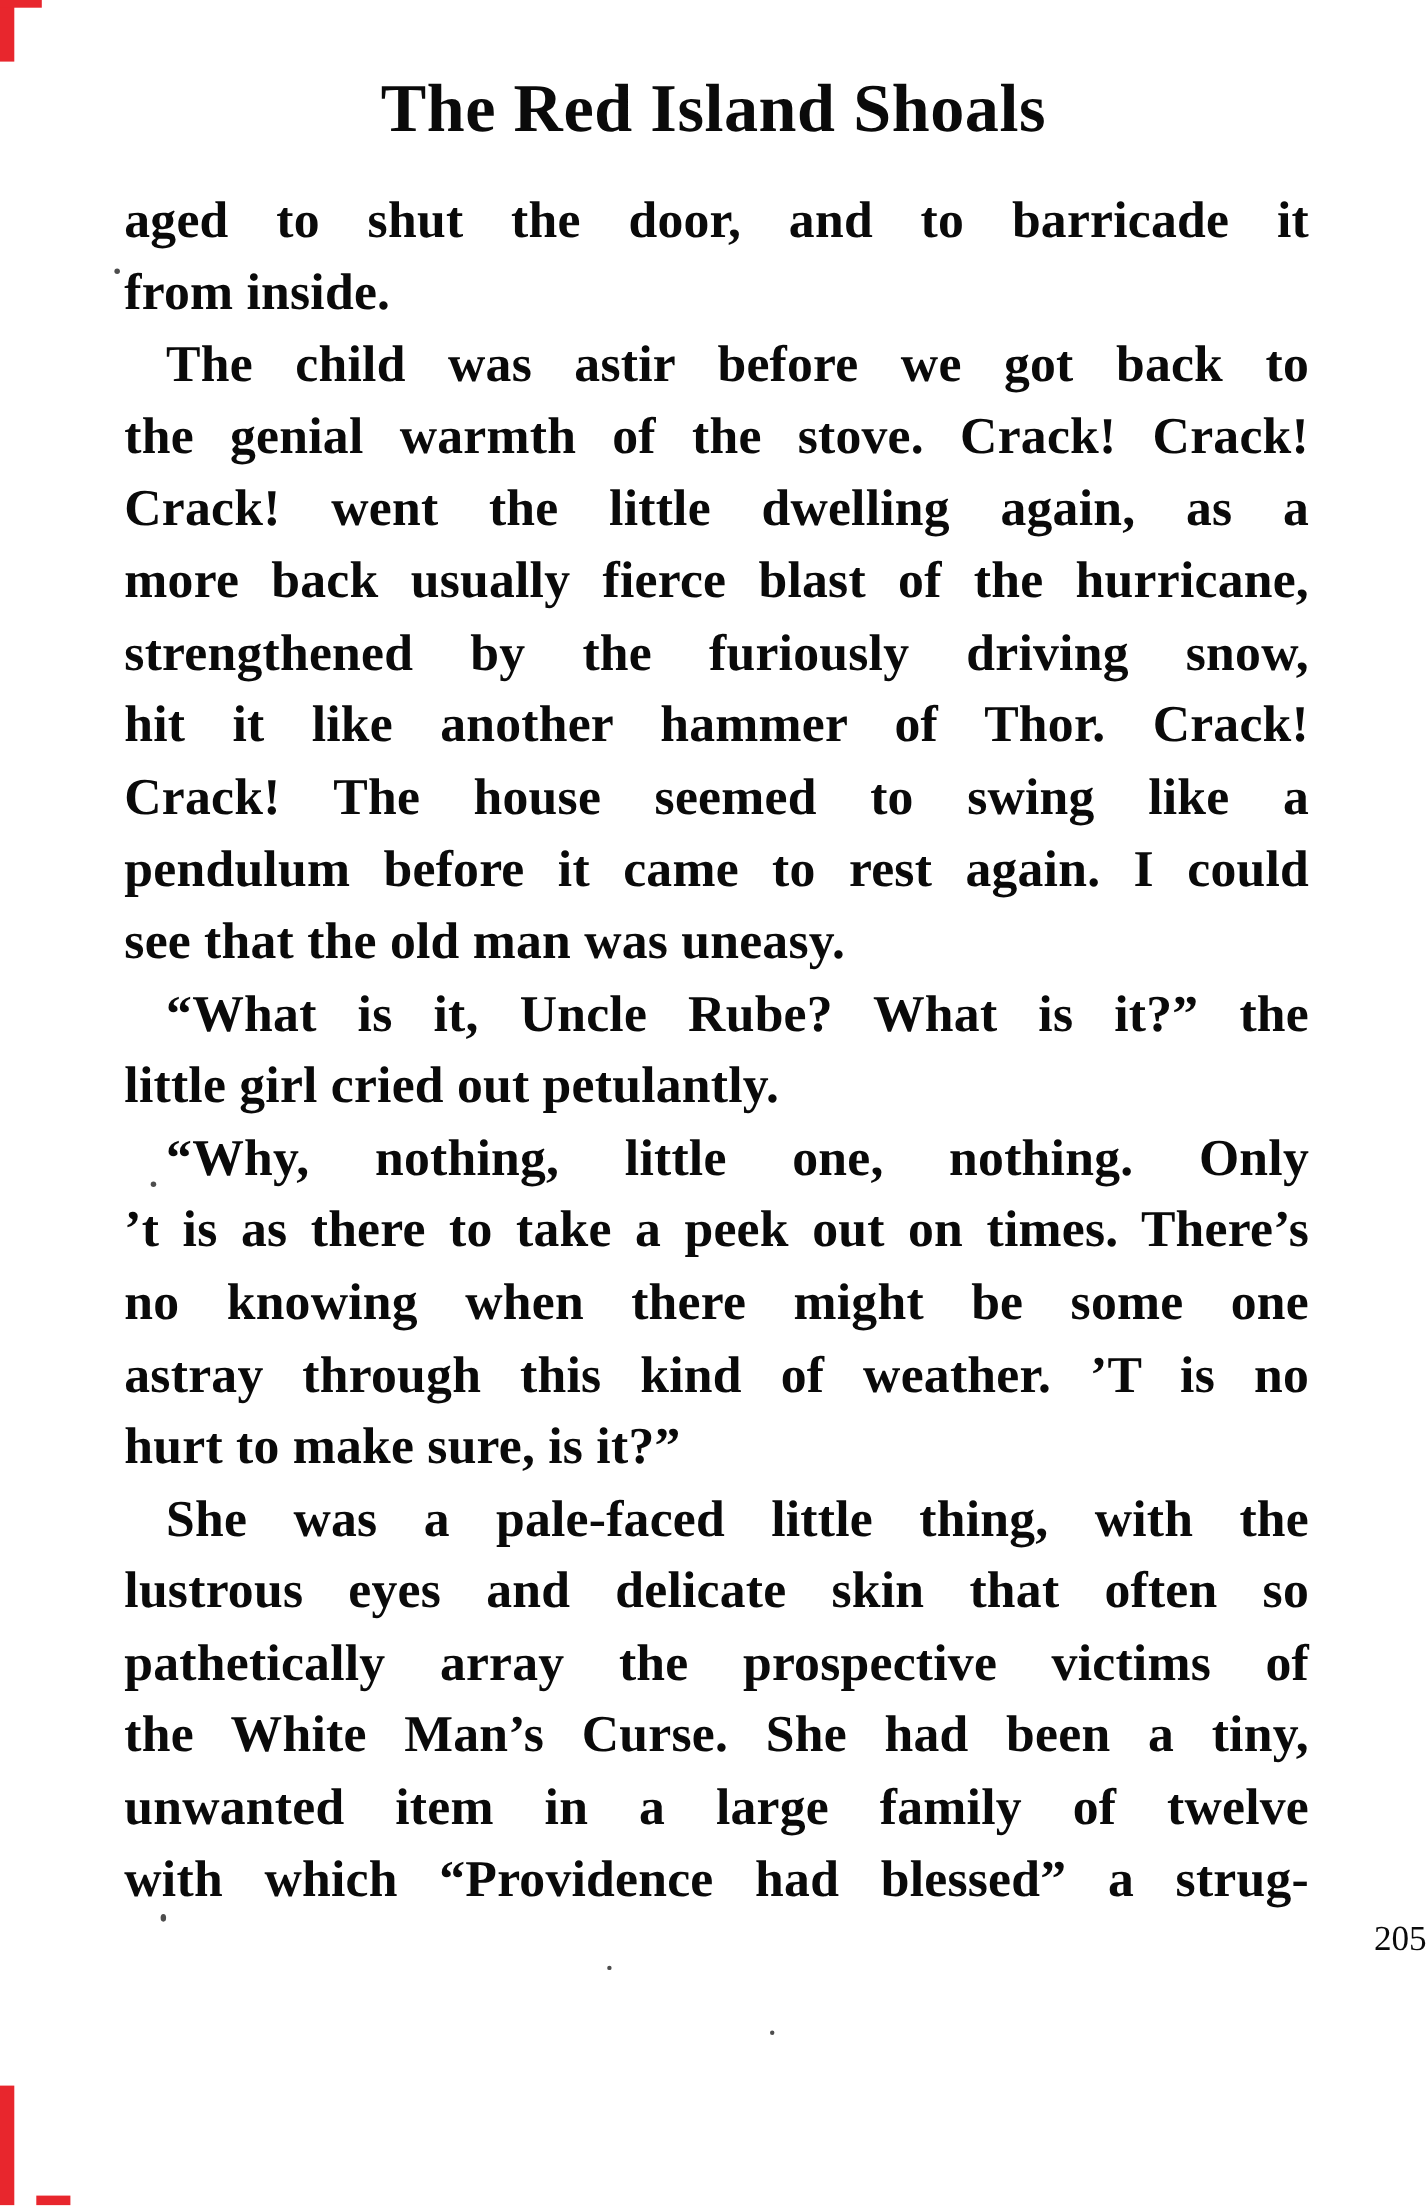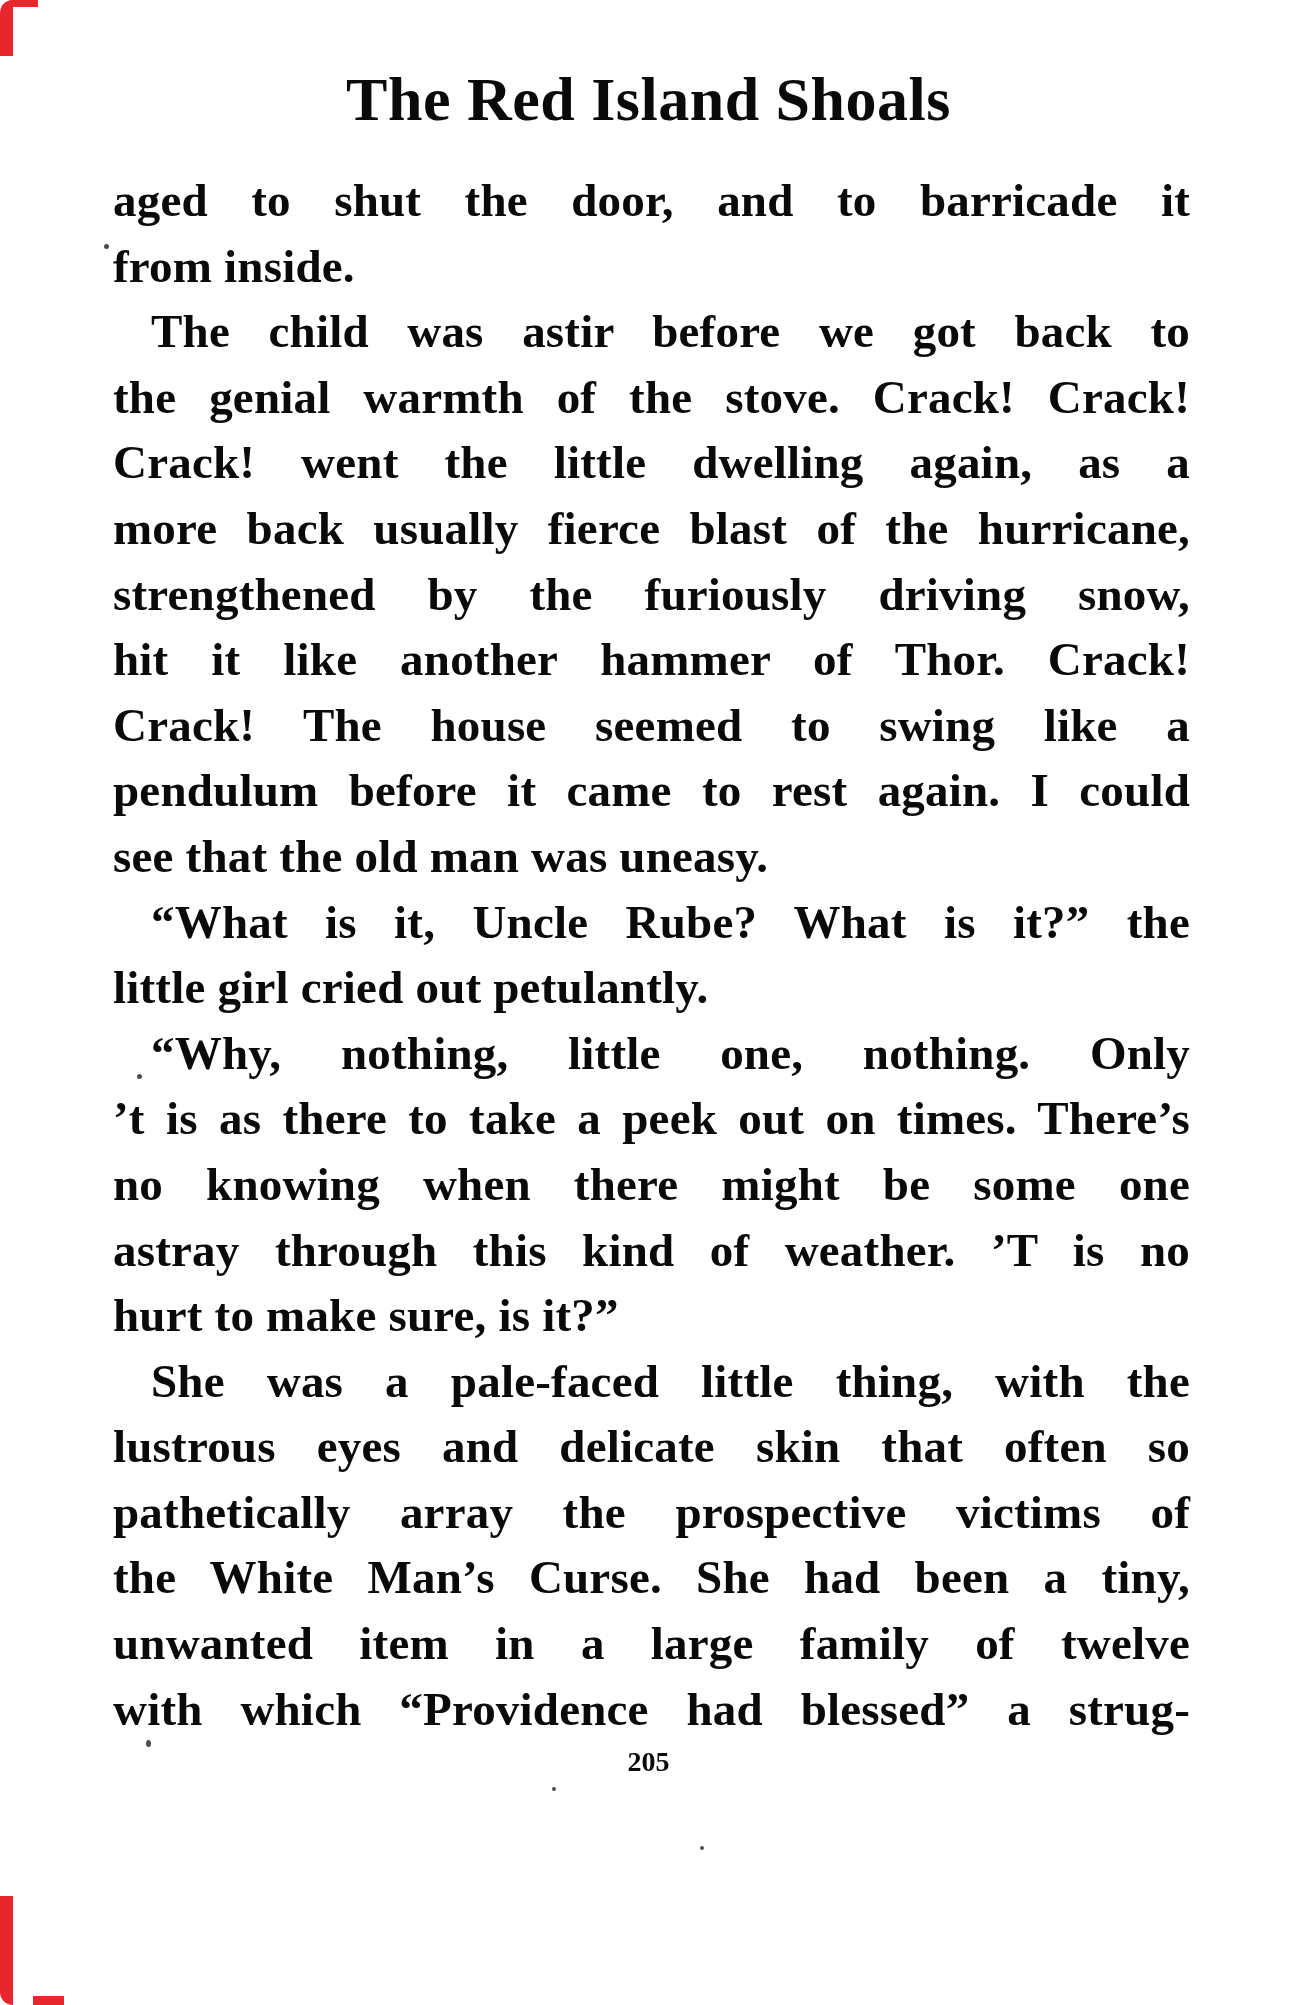--- a/index.html
+++ b/index.html
@@ -4,21 +4,20 @@
 <style>
   html, body { margin: 0; padding: 0; background: #ffffff; }
   .page {
     position: relative;
     width: 1297px;
     height: 2005px;
     background: #ffffff;
     font-family: "Liberation Serif", "DejaVu Serif", serif;
     color: #0a0a0a;
     overflow: hidden;
-    border-radius: 13px;
   }
   .title {
     position: absolute;
     top: 66px;
     left: 0;
     width: 100%;
     text-align: center;
     font-size: 62px;
     line-height: 66px;
     font-weight: bold;
@@ -39,24 +38,24 @@
     letter-spacing: 0.2px;
   }
   .jus { text-align: justify; text-align-last: justify; }
   .end { text-align: left; }
   .ind { text-indent: 38px; }
   .pageno {
     position: absolute;
     top: 1738px;
     left: 0;
     width: 100%;
-    text-align: center;
-    font-size: 28px;
+    text-align: right;
+    font-size: 32px;
     line-height: 48px;
-    font-weight: bold;
+    font-weight: normal;
   }
   .red { position: absolute; background: #e8262d; }
   .mark-top-left-bar  { left: 0; top: 0; width: 13px; height: 56px; }
   .mark-top-left-nub  { left: 0; top: 0; width: 38px; height: 7px; }
   .mark-bottom-left-bar { left: 0; top: 1896px; width: 13px; height: 109px; }
   .mark-bottom-dash   { left: 33px; top: 1996px; width: 31px; height: 9px; }
   .speck { position: absolute; background: #2e2e2e; border-radius: 50%; opacity: 0.85; }
   .s1 { left: 104px;  top: 244px;  width: 5px; height: 5px; }
   .s2 { left: 137px;  top: 1074px; width: 5px; height: 5px; }
   .s3 { left: 146px;  top: 1740px; width: 5px; height: 7px; }

